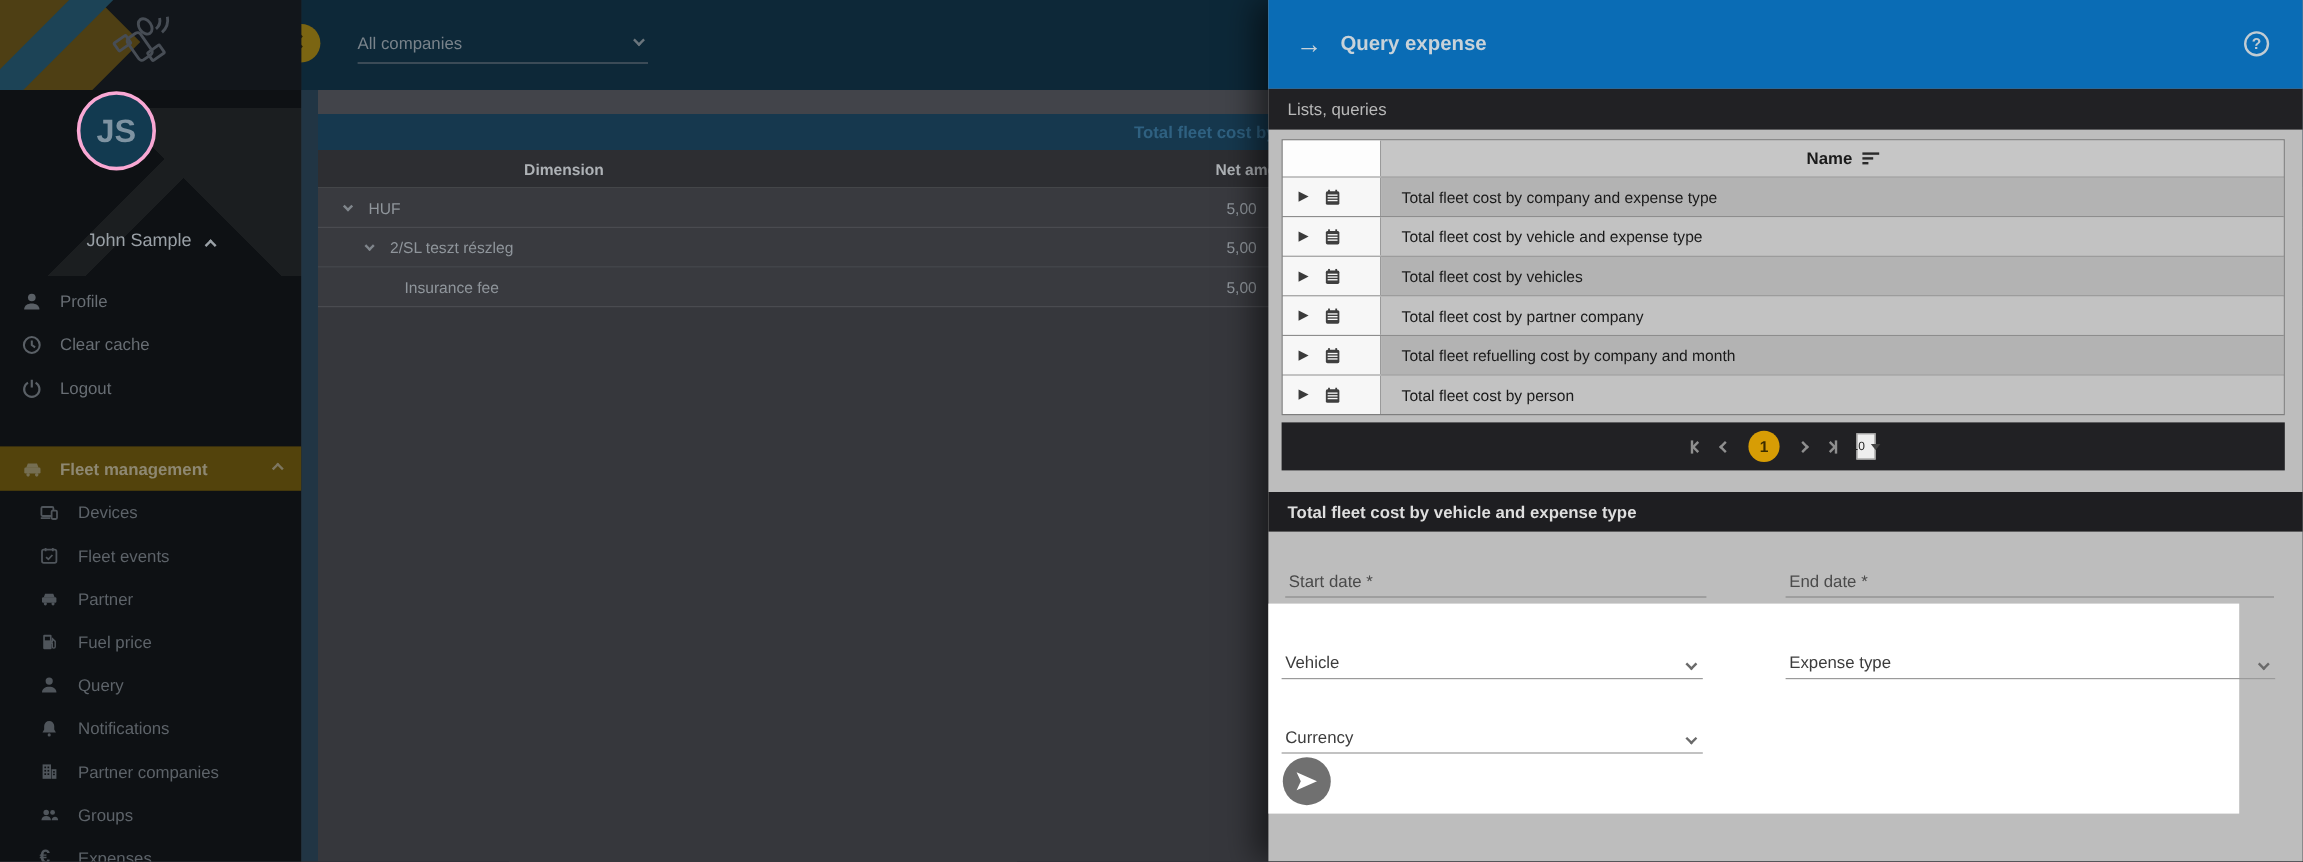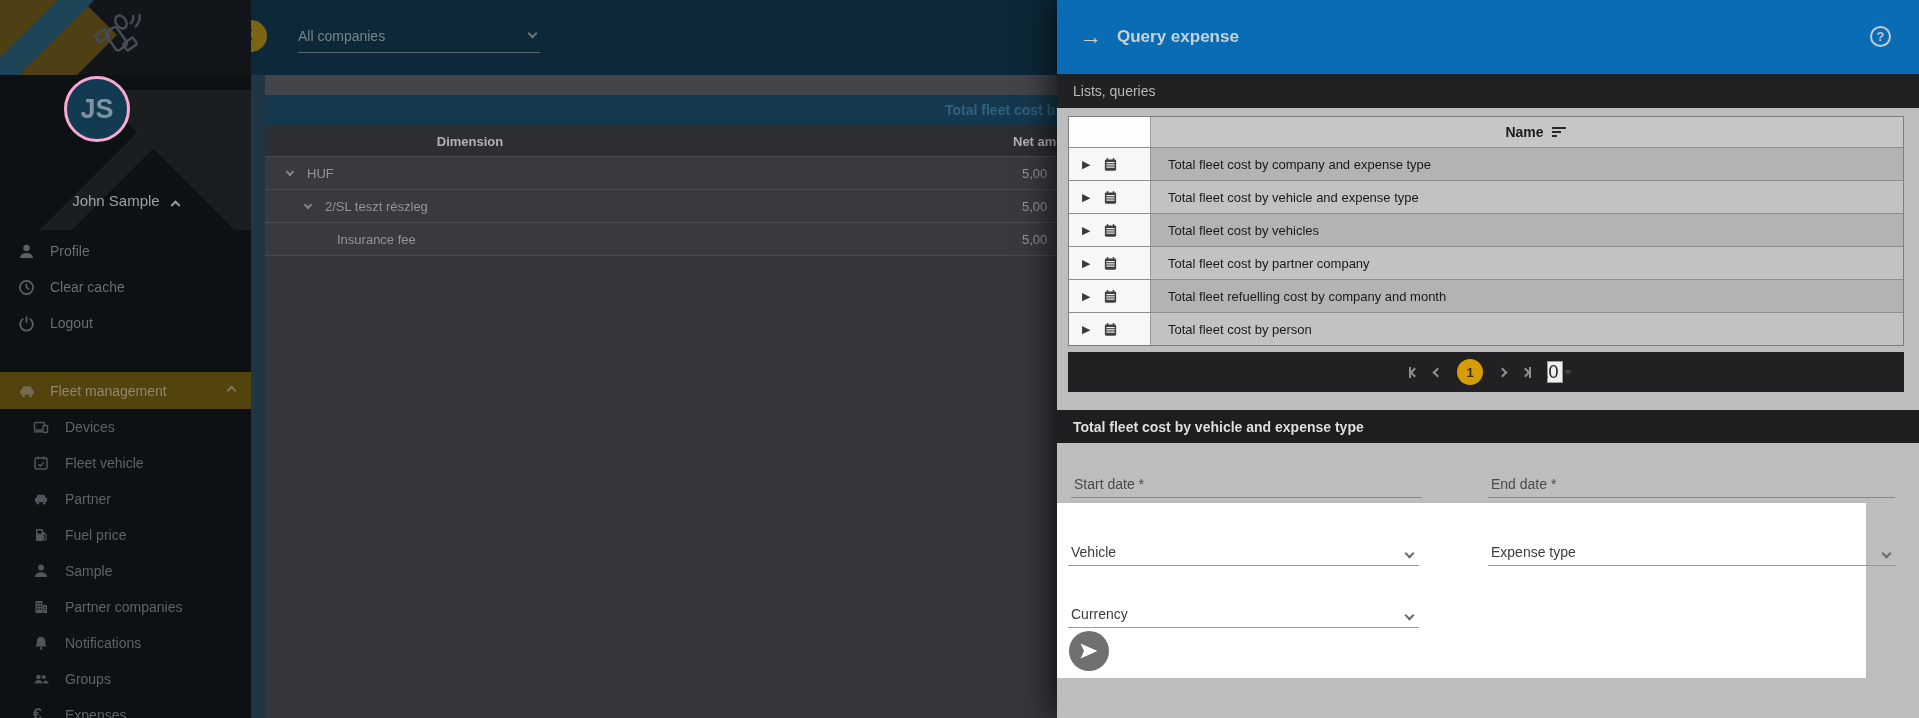--- a/index.html
+++ b/index.html
@@ -24,21 +24,21 @@
   .user-row { position:absolute; left:0; top:192px; width:251px; text-align:center; color:#9aa1a7; font-size:15px; }
   .user-row .chev { margin-left:8px; border-color:#9aa1a7; transform:rotate(-135deg) translate(-2px,-2px); }
 
   .chev { display:inline-block; width:7px; height:7px;
       border-right:2px solid #6b7279; border-bottom:2px solid #6b7279; transform:rotate(45deg); }
 
   .menu { position:absolute; left:0; top:233px; width:251px; }
   .menu-item { height:36px; display:flex; align-items:center; padding-left:18px; color:#686e74; font-size:14px; }
   .menu-item .ic { width:17px; height:17px; margin-right:15px; color:#5a6066; flex:none; }
   .fleet-head { position:absolute; left:0; top:372px; width:251px; height:37px; background:#53430c;
-      display:flex; align-items:center; padding-left:18px; color:#8e8872; font-size:14px; }
+      display:flex; align-items:center; padding-left:18px; color:#8e8872; font-size:14px;font-weight:bold; }
   .fleet-head .ic { width:18px; height:18px; margin-right:14px; color:#756e52; }
   .fleet-head .chev { position:absolute; right:16px; border-color:#7d7660; transform:rotate(-135deg); }
   .submenu { position:absolute; left:0; top:409px; width:251px; }
   .submenu .menu-item { height:36px; padding-left:33px; color:#5d6369; }
   .submenu .menu-item .ic { width:16px; height:16px; margin-right:16px; color:#4f555b; }
   .euro-glyph { font-size:16px; line-height:16px; font-weight:bold; }
 
   
   .main { position:absolute; left:251px; top:0; width:1668px; height:718px; background:#42444a; z-index:1; }
   .main-header { position:absolute; left:0; top:0; width:1668px; height:75px; background:#0d2838; }
@@ -97,21 +97,21 @@
   .sort-ic i:nth-child(1){ width:14px; } .sort-ic i:nth-child(2){ width:9px; } .sort-ic i:nth-child(3){ width:5px; }
 
   .pager { position:absolute; left:11px; top:352px; width:836px; height:40px; background:#212124;
       display:flex; align-items:center; justify-content:center; gap:16px; }
   .pg-ic { color:#8f8f8f; display:flex; align-items:center; cursor:pointer; }
   .pg-ic .chev { width:7px; height:7px; border-width:2px; border-color:#8f8f8f; }
   .pg-ic .bar { width:2px; height:11px; background:#8f8f8f; }
   .pg-current { width:26px; height:26px; border-radius:50%; background:#d79d05; color:#3a2c00;
       font-size:13px; font-weight:bold; display:flex; align-items:center; justify-content:center; }
   .pg-size { width:16px; height:22px; background:#efefef; border:1px solid #9a9a9a; color:#222;
-      font-size:18px; display:flex; align-items:center; justify-content:center; gap:5px; }
+      font-size:10px; display:flex; align-items:center; justify-content:center; gap:5px; }
   .pg-size .tri { width:0; height:0; border-left:4px solid transparent; border-right:4px solid transparent;
       border-top:5px solid #444; }
 
   .section-bar { position:absolute; left:0; top:410px; width:862px; height:33px; background:#1e1e21;
       padding-left:16px; color:#dedede; font-size:14px; font-weight:bold; display:flex; align-items:center; }
 
   .fld { position:absolute; border-bottom:1px solid #8a8a8a; font-size:14px; color:#4a4a4a; }
   .fld .flabel { position:absolute; left:3px; bottom:5px; white-space:nowrap; }
   .fld.on-white { color:#3c3c3c; border-bottom-color:#9a9a9a; }
   .fld .chev { position:absolute; right:6px; bottom:8px; border-color:#6a6a6a; }
@@ -211,21 +211,21 @@
         <span>Devices</span>
       </div>
       <div class="menu-item">
         <span class="ic">
           <svg width="16" height="16" viewBox="0 0 16 16" fill="none" stroke="currentColor" stroke-width="1.5">
             <rect x="2" y="3" width="12" height="11" rx="1.5"></rect>
               <path d="M5 1.6v2.8M11 1.6v2.8"></path>
             <path d="M5.4 9.2l1.9 1.9 3.4-3.6"></path>
           </svg>
           </span>
-        <span>Fleet vehicle</span>
+        <span>Fleet events</span>
       </div>
       <div class="menu-item">
         <span class="ic">
           <svg width="16" height="16" viewBox="0 0 16 16" fill="currentColor">
             <path d="M3.4 7L4.6 3.8h6.8L12.6 7z"></path>
               <rect x="2" y="6.8" width="12" height="4.4" rx="1"></rect>
             <circle cx="4.8" cy="12.2" r="1.3"></circle>
               <circle cx="11.2" cy="12.2" r="1.3"></circle>
           </svg>
           </span>
@@ -241,49 +241,49 @@
           </span>
         <span>Fuel price</span>
       </div>
       <div class="menu-item">
         <span class="ic">
           <svg width="16" height="16" viewBox="0 0 16 16" fill="currentColor">
             <circle cx="8" cy="4.6" r="3"></circle>
               <path d="M2 14c0-3.1 2.7-4.7 6-4.7s6 1.6 6 4.7z"></path>
           </svg>
           </span>
-        <span>Sample</span>
+        <span>Query</span>
+      </div>
+      <div class="menu-item">
+        <span class="ic">
+          <svg width="16" height="16" viewBox="0 0 16 16" fill="currentColor">
+            <path d="M8 1.8a4.2 4.2 0 0 1 4.2 4.2v3l1.4 2.4H2.4L3.8 9V6A4.2 4.2 0 0 1 8 1.8z"></path>
+            <circle cx="8" cy="13.4" r="1.3"></circle>
+          </svg>
+          </span>
+        <span>Notifications</span>
       </div>
       <div class="menu-item">
         <span class="ic">
           <svg width="16" height="16" viewBox="0 0 16 16" fill="currentColor">
             <rect x="2.5" y="2" width="7" height="12"></rect>
               <rect x="10" y="6" width="4" height="8"></rect>
             <g fill="#0e1114">
                 <rect x="4" y="3.8" width="1.4" height="1.4"></rect>
                 <rect x="6.6" y="3.8" width="1.4" height="1.4"></rect>
             <rect x="4" y="6.6" width="1.4" height="1.4"></rect>
                 <rect x="6.6" y="6.6" width="1.4" height="1.4"></rect>
             <rect x="4" y="9.4" width="1.4" height="1.4"></rect>
                 <rect x="6.6" y="9.4" width="1.4" height="1.4"></rect>
             <rect x="11.2" y="7.6" width="1.5" height="1.2"></rect>
                 <rect x="11.2" y="9.8" width="1.5" height="1.2"></rect>
               </g>
           </svg>
           </span>
         <span>Partner companies</span>
-      </div>
-      <div class="menu-item">
-        <span class="ic">
-          <svg width="16" height="16" viewBox="0 0 16 16" fill="currentColor">
-            <path d="M8 1.8a4.2 4.2 0 0 1 4.2 4.2v3l1.4 2.4H2.4L3.8 9V6A4.2 4.2 0 0 1 8 1.8z"></path>
-            <circle cx="8" cy="13.4" r="1.3"></circle>
-          </svg>
-          </span>
-        <span>Notifications</span>
       </div>
       <div class="menu-item">
         <span class="ic">
           <svg width="16" height="16" viewBox="0 0 16 16" fill="currentColor">
             <circle cx="5.5" cy="6" r="2.3"></circle>
               <circle cx="10.8" cy="6" r="2"></circle>
             <path d="M1.5 12.6c0-2.3 1.9-3.5 4-3.5s4 1.2 4 3.5z"></path>
             <path d="M10 12.6c.2-1.9 1.3-3 2.9-3 1.1 0 2.6.8 2.6 3z"></path>
           </svg>
           </span>

